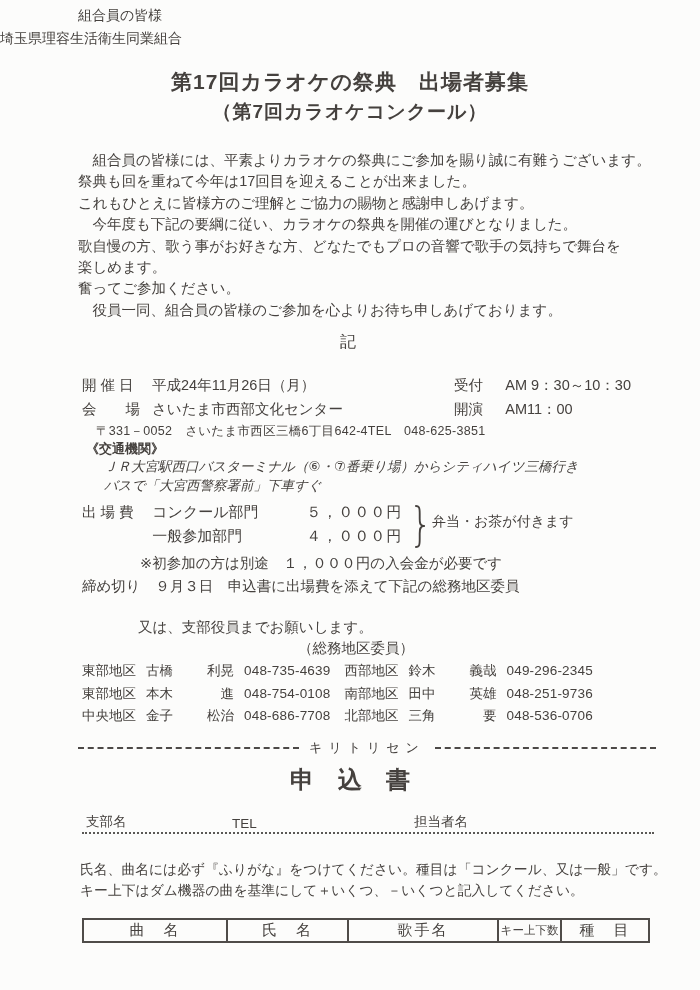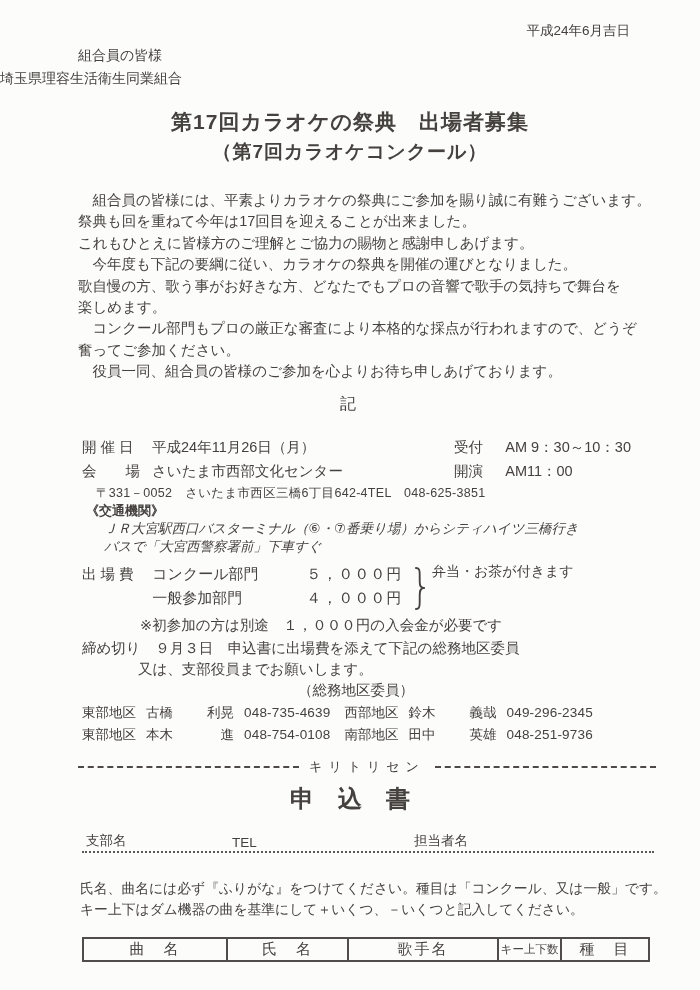--- a/index.html
+++ b/index.html
@@ -26,24 +26,24 @@
   .addr{margin:1px 0 0 14px;font-size:12.5px;line-height:18px;letter-spacing:.3px;}
   .transport-h{margin-left:4px;font-size:13px;font-weight:bold;line-height:18px;}
   .transport{margin-left:22px;font-size:13.5px;line-height:18.5px;font-style:italic;}
   .fees{position:relative;margin-top:5px;}
   .fee-row{line-height:23px;font-size:15px;}
   .fee-label{display:inline-block;width:66px;font-size:14.5px;}
   .fee-name{display:inline-block;width:150px;}
   .fee-amount{letter-spacing:1px;text-align:center;}
   .brace{position:absolute;left:324px;top:-3px;font-size:46px;font-weight:200;color:#45413e;
          font-family:"DejaVu Sans",sans-serif;transform:scaleX(.8);}
-  .fee-side-note{position:absolute;left:350px;top:1px;font-size:14px;}
+  .fee-side-note{position:absolute;left:350px;top:13px;font-size:14px;}
   .fee-extra{margin:5px 0 0 58px;line-height:22px;}
   .deadline1{margin-top:2px;line-height:21px;}
-  .deadline2{margin-left:56px;line-height:21px;}
+  .deadline2{margin-left:56px;line-height:21px;margin-top:20px;}
   .committee-h{margin-left:216px;line-height:20px;}
   .committee{margin-top:2px;}
   .crow{display:flex;line-height:22.5px;font-size:13.5px;}
   .centry{display:flex;}
   .centry + .centry{margin-left:14px;}
   .creg{width:64px;}
   .cfam{width:44px;}
   .cgiv{width:44px;text-align:right;margin-right:10px;}
   .ctel{letter-spacing:.2px;}
   .cutline{display:flex;align-items:center;margin:11px 44px 0 78px;}
@@ -60,35 +60,33 @@
   table.apply{border-collapse:collapse;table-layout:fixed;width:566px;margin:16px 0 0 82px;}
   table.apply th,table.apply td{border:2px solid #4f4c49;padding:0;}
   table.apply thead th{height:21px;font-size:15px;font-weight:500;letter-spacing:2px;}
   table.apply thead th.small{font-size:11.5px;letter-spacing:0;}
 </style>
 </head>
 <body>
 
 <div class="page">
 
-  <div class="issue-date">平成24年6月吉日</div>
   <div class="salutation">組合員の皆様</div>
   <div class="sender org">埼玉県理容生活衛生同業組合</div>
 
   <div class="title">第17回カラオケの祭典　出場者募集</div>
   <div class="subtitle">（第7回カラオケコンクール）</div>
 
   <div class="bodytext">
     <div>　組合員の皆様には、平素よりカラオケの祭典にご参加を賜り誠に有難うございます。</div>
     <div>祭典も回を重ねて今年は17回目を迎えることが出来ました。</div>
     <div>これもひとえに皆様方のご理解とご協力の賜物と感謝申しあげます。</div>
     <div>　今年度も下記の要綱に従い、カラオケの祭典を開催の運びとなりました。</div>
     <div>歌自慢の方、歌う事がお好きな方、どなたでもプロの音響で歌手の気持ちで舞台を</div>
     <div>楽しめます。</div>
-    <div>　コンクール部門もプロの厳正な審査により本格的な採点が行われますので、どうぞ</div>
     <div>奮ってご参加ください。</div>
     <div>　役員一同、組合員の皆様のご参加を心よりお待ち申しあげております。</div>
   </div>
 
   <div class="ki">記</div>
 
   <section class="details">
 
     <div class="drow">
       <span class="dlabel">開 催 日</span>
@@ -153,20 +151,34 @@
           <span class="creg">東部地区</span>
           <span class="cfam">本木</span>
           <span class="cgiv">進</span>
           <span class="ctel">048-754-0108</span>
         </span>
         <span class="centry">
           <span class="creg">南部地区</span>
           <span class="cfam">田中</span>
           <span class="cgiv">英雄</span>
           <span class="ctel">048-251-9736</span>
+        </span>
+      </div>
+      <div class="crow">
+        <span class="centry">
+          <span class="creg">中央地区</span>
+          <span class="cfam">金子</span>
+          <span class="cgiv">松治</span>
+          <span class="ctel">048-686-7708</span>
+        </span>
+        <span class="centry">
+          <span class="creg">北部地区</span>
+          <span class="cfam">三角</span>
+          <span class="cgiv">要</span>
+          <span class="ctel">048-536-0706</span>
         </span>
       </div>
     </div>
 
   </section>
 
   <div class="cutline">
     <span class="dash"></span>
     <span class="cuttext">キリトリセン</span>
     <span class="dash"></span>

